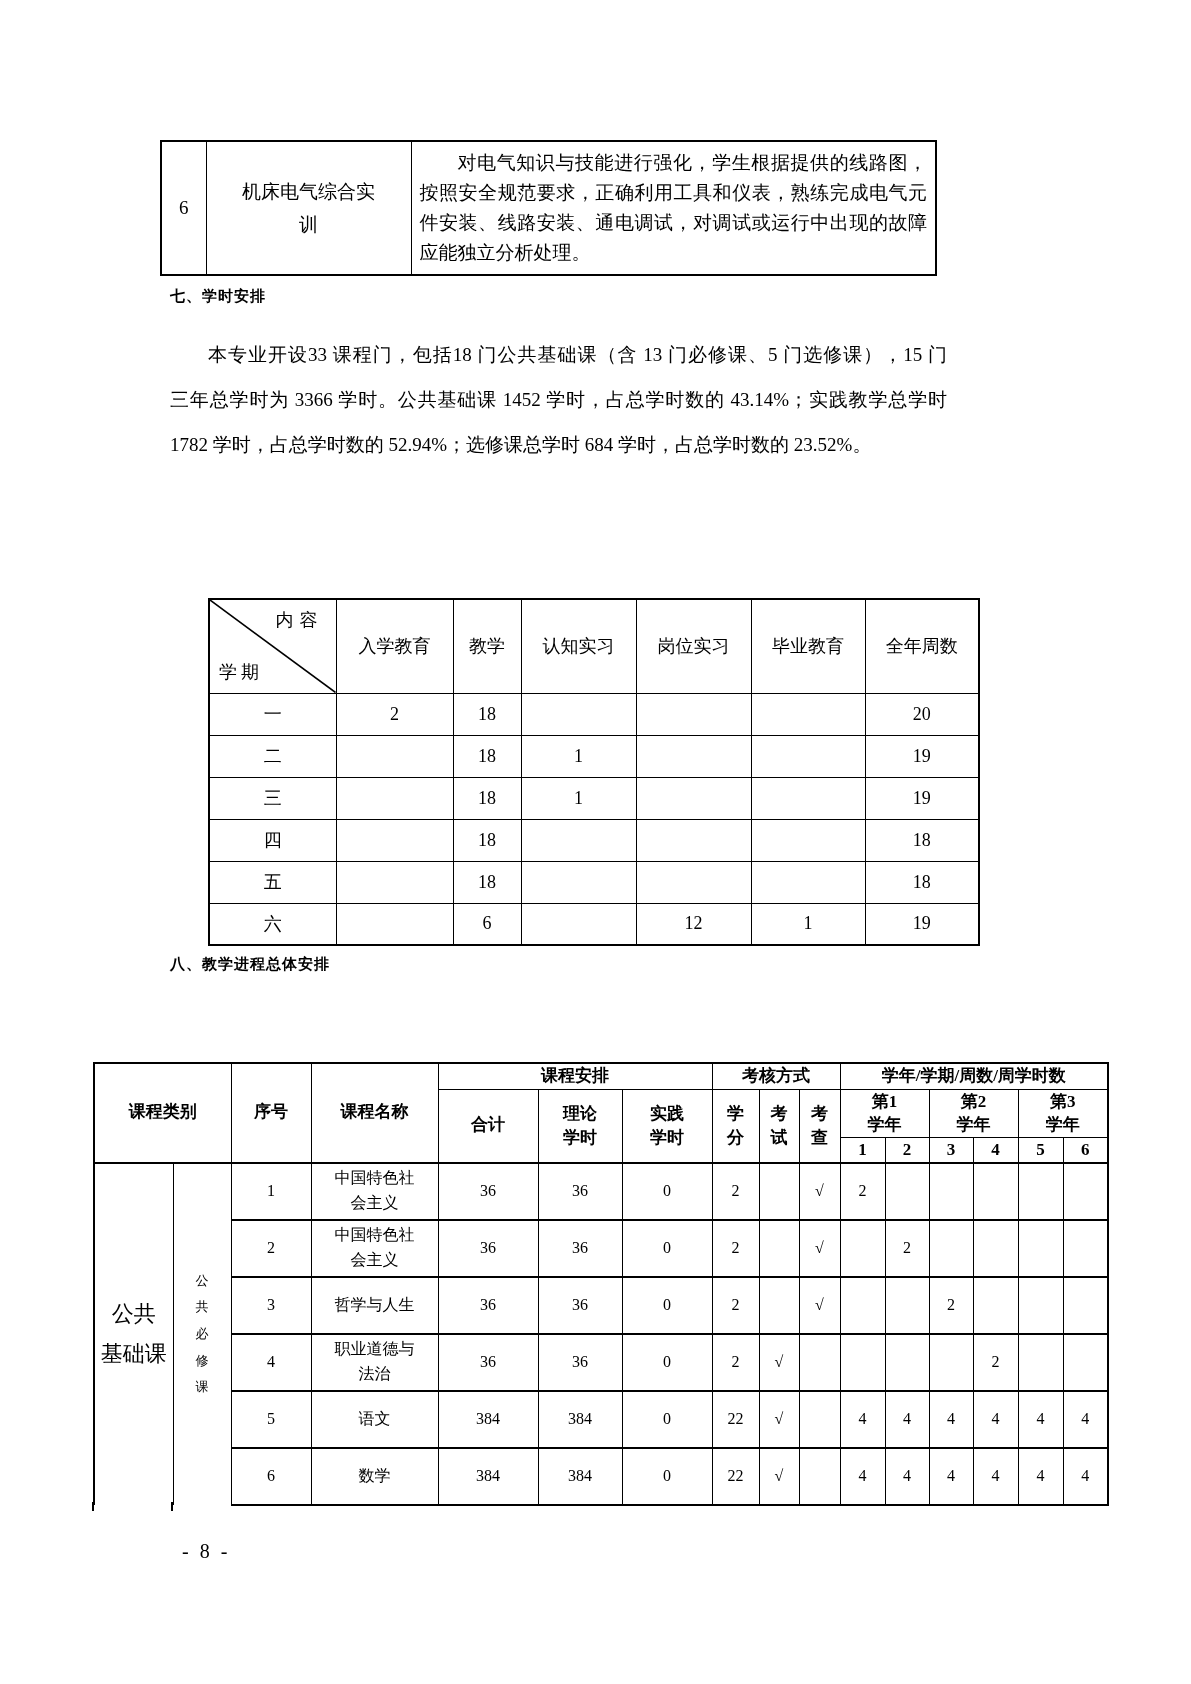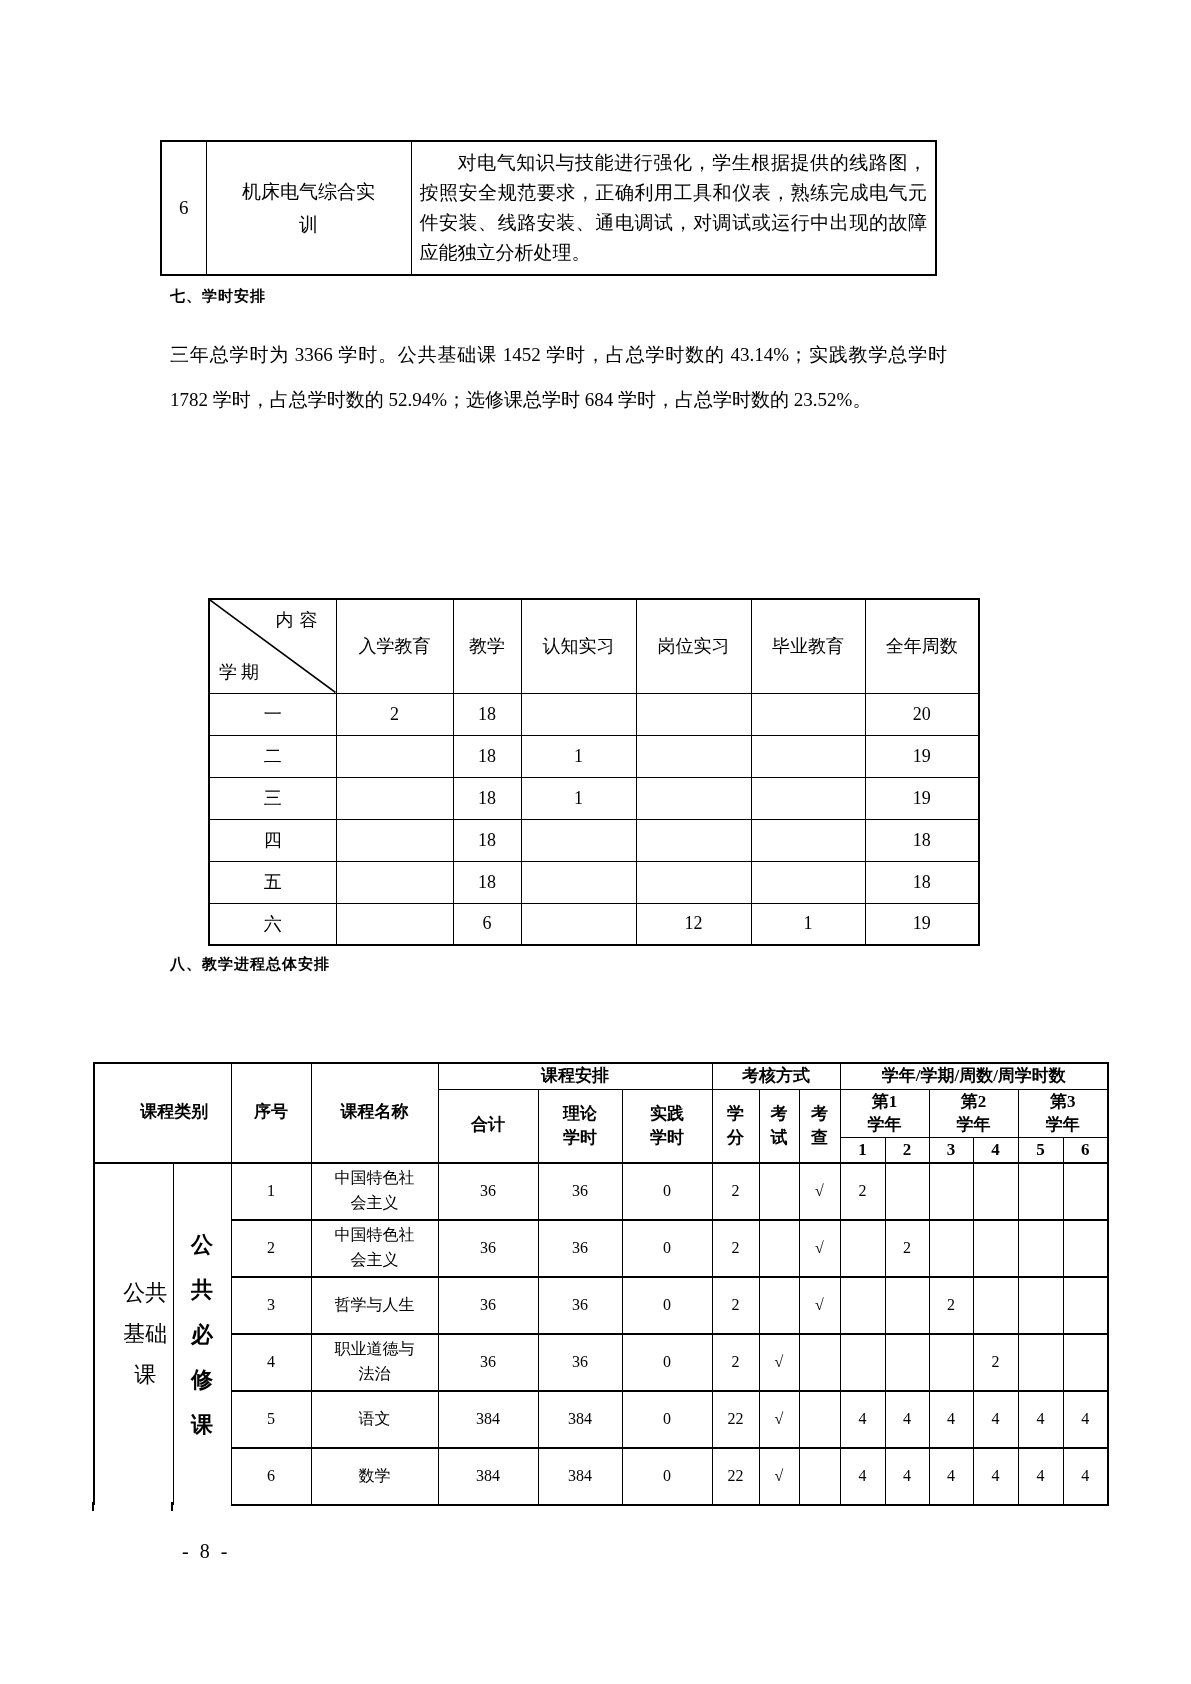--- a/index.html
+++ b/index.html
@@ -44,27 +44,27 @@
   
   .sched-title { position:absolute; left:93px; top:1018px; width:1014px; text-align:center; font-size:21px; font-weight:700; }
   .sched-table { position:absolute; left:93px; top:1062px; width:1014px; }
   .sched-table th { border:1px solid #000; font-size:17px; font-weight:700; line-height:1.35; }
   .sched-table td { border:1px solid #000; border-top:2px solid #000; font-size:16px; }
   .sched-table .hr1 th { height:26px; }
   .sched-table .hr2 th { height:47px; }
   .sched-table .hr3 th { height:25px; }
   .sched-table tbody tr { height:57px; }
   .bt { border-top:2px solid #000 !important; }
-  .bl { border-left:2px solid #000 !important;padding-left:23px; }
+  .bl { border-left:2px solid #000 !important; }
   .br { border-right:2px solid #000 !important; }
   .bb { border-bottom:2px solid #000 !important; }
   .nb { border-bottom:none !important; }
   .w1 { display:inline-block; width:1.15em; word-break:break-all; line-height:1.4; }
   .w2 { display:inline-block; width:2.35em; word-break:break-all; line-height:1.4; }
-  .vstack { display:inline-block; width:1.15em; word-break:break-all; line-height:2.05; font-size:22px;font-weight:bold; }
+  .vstack { display:inline-block; width:1.15em; word-break:break-all; line-height:2.05; font-size:13px; }
   .cat-line { line-height:1.85; font-size:22px; }
   .course-name { display:block; padding:0 16px; line-height:1.55; }
   .big { font-size:20px; }
   .ext-line { position:absolute; width:2px; height:9px; background:#000; }
 
   
   .page-number { position:absolute; left:182px; top:1540px; font-size:20px; letter-spacing:3px; }
 </style>
 </head>
 <body>
@@ -84,20 +84,21 @@
       <td class="cell-desc">
         <span class="desc-text">对电气知识与技能进行强化，学生根据提供的线路图，按照安全规范要求，正确利用工具和仪表，熟练完成电气元件安装、线路安装、通电调试，对调试或运行中出现的故障应能独立分析处理。</span>
       </td>
     </tr>
   </tbody>
     </table>
 
   <div class="sec-heading" id="sec7-heading">七、学时安排</div>
 
   <div class="para">
+    <div class="pline first">本专业开设33 课程门，包括18 门公共基础课（含 13 门必修课、5 门选修课），15 门</div>
     <div class="pline">三年总学时为 3366 学时。公共基础课 1452 学时，占总学时数的 43.14%；实践教学总学时</div>
     <div class="pline last">1782 学时，占总学时数的 52.94%；选修课总学时 684 学时，占总学时数的 23.52%。</div>
   </div>
 
 
   <table class="weeks-table">
     <colgroup>
       <col style="width:127px">
         <col style="width:117px">
         <col style="width:68px">

